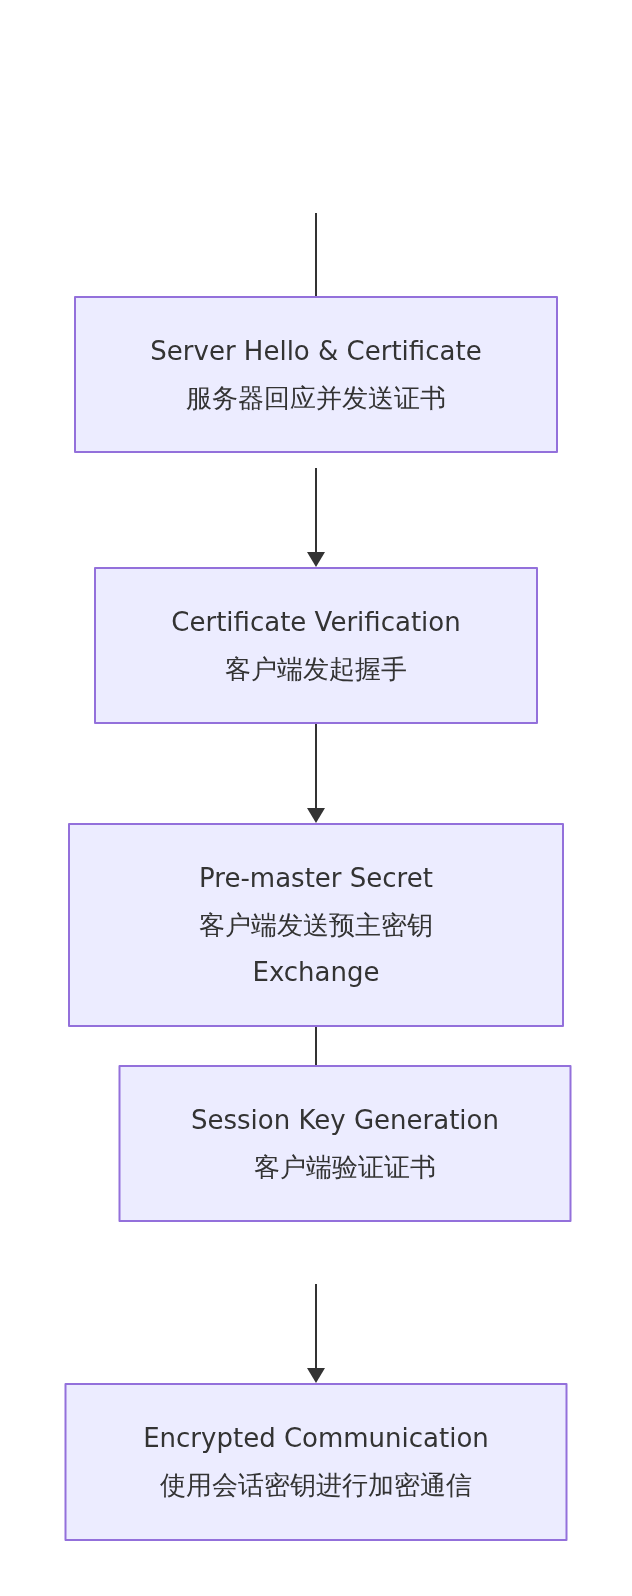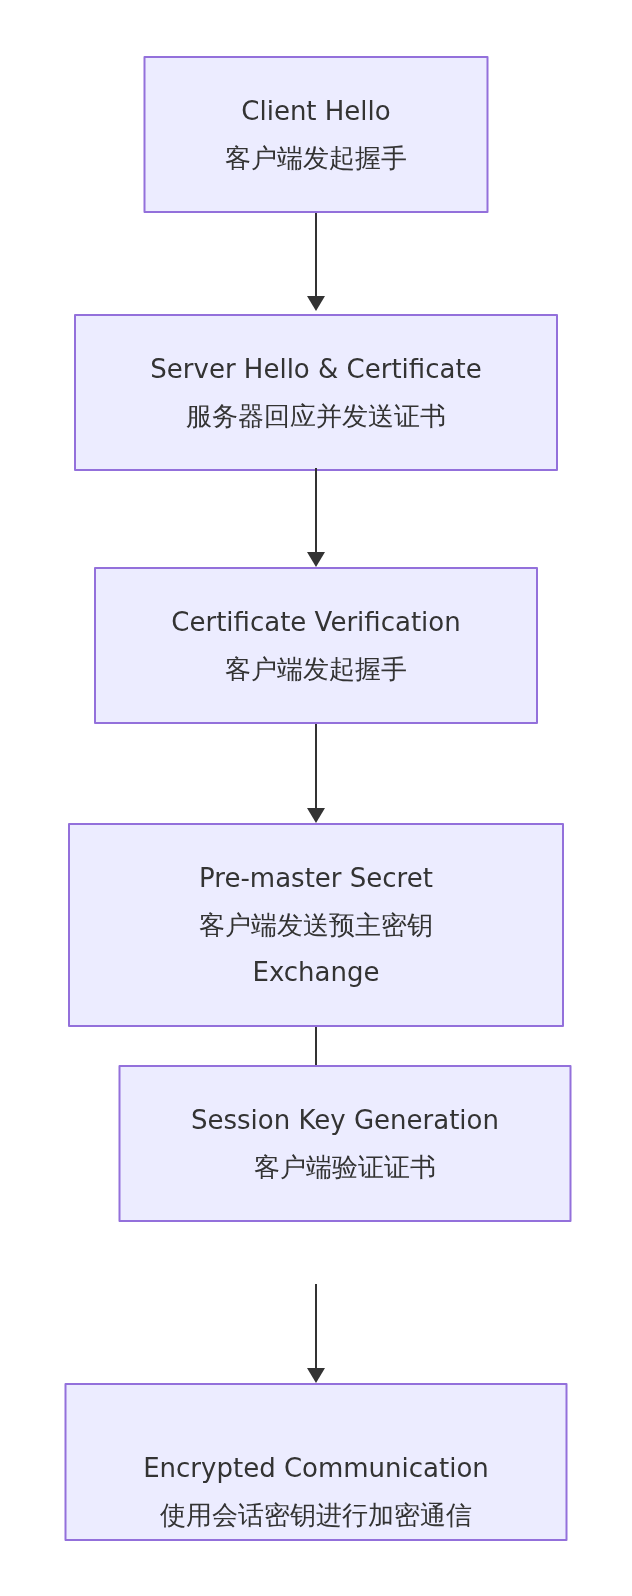--- a/index.html
+++ b/index.html
@@ -34,25 +34,25 @@
     text-align: center;
     font-size: 26px;
     line-height: 47px;
   }
   .node .line {
     display: block;
     white-space: nowrap;
   }
   
   .node-0 { top: 56px;   width: 345px; height: 157px; }
-  .node-1 { top: 314px;  width: 484px; height: 157px; }
+  .node-1 { top: 296px;  width: 484px; height: 157px; }
   .node-2 { top: 567px;  width: 444px; height: 157px; }
   .node-3 { top: 823px;  width: 496px; height: 204px; text-align: center; }
   .node-4 { top: 1065px; width: 453px; height: 157px; margin-left: 29px; }
-  .node-5 { top: 1383px; width: 503px; height: 158px; justify-content: flex-end; }
+  .node-5 { top: 1383px; width: 503px; height: 158px; }
 
   .arrow {
     position: absolute;
     left: 50%;
     transform: translateX(-50%);
     width: 20px;
     display: flex;
     flex-direction: column;
     align-items: center;
   }
@@ -72,24 +72,20 @@
   .arrow-1 { top: 468px;  height: 99px; }
   .arrow-2 { top: 724px;  height: 99px; }
   .arrow-3 { top: 1027px; height: 100px; }
   .arrow-4 { top: 1284px; height: 99px; }
 </style>
 </head>
 <body>
 
 <div class="flowchart">
 
-  <div class="node node-0">
-    <span class="line">Client Hello</span>
-    <span class="line">客户端发起握手</span>
-  </div>
 
   <div class="arrow arrow-0">
     <div class="arrow-line"></div>
     <div class="arrow-head"></div>
   </div>
 
   <div class="node node-1">
     <span class="line">Server Hello &amp; Certificate</span>
     <span class="line">服务器回应并发送证书</span>
   </div>

